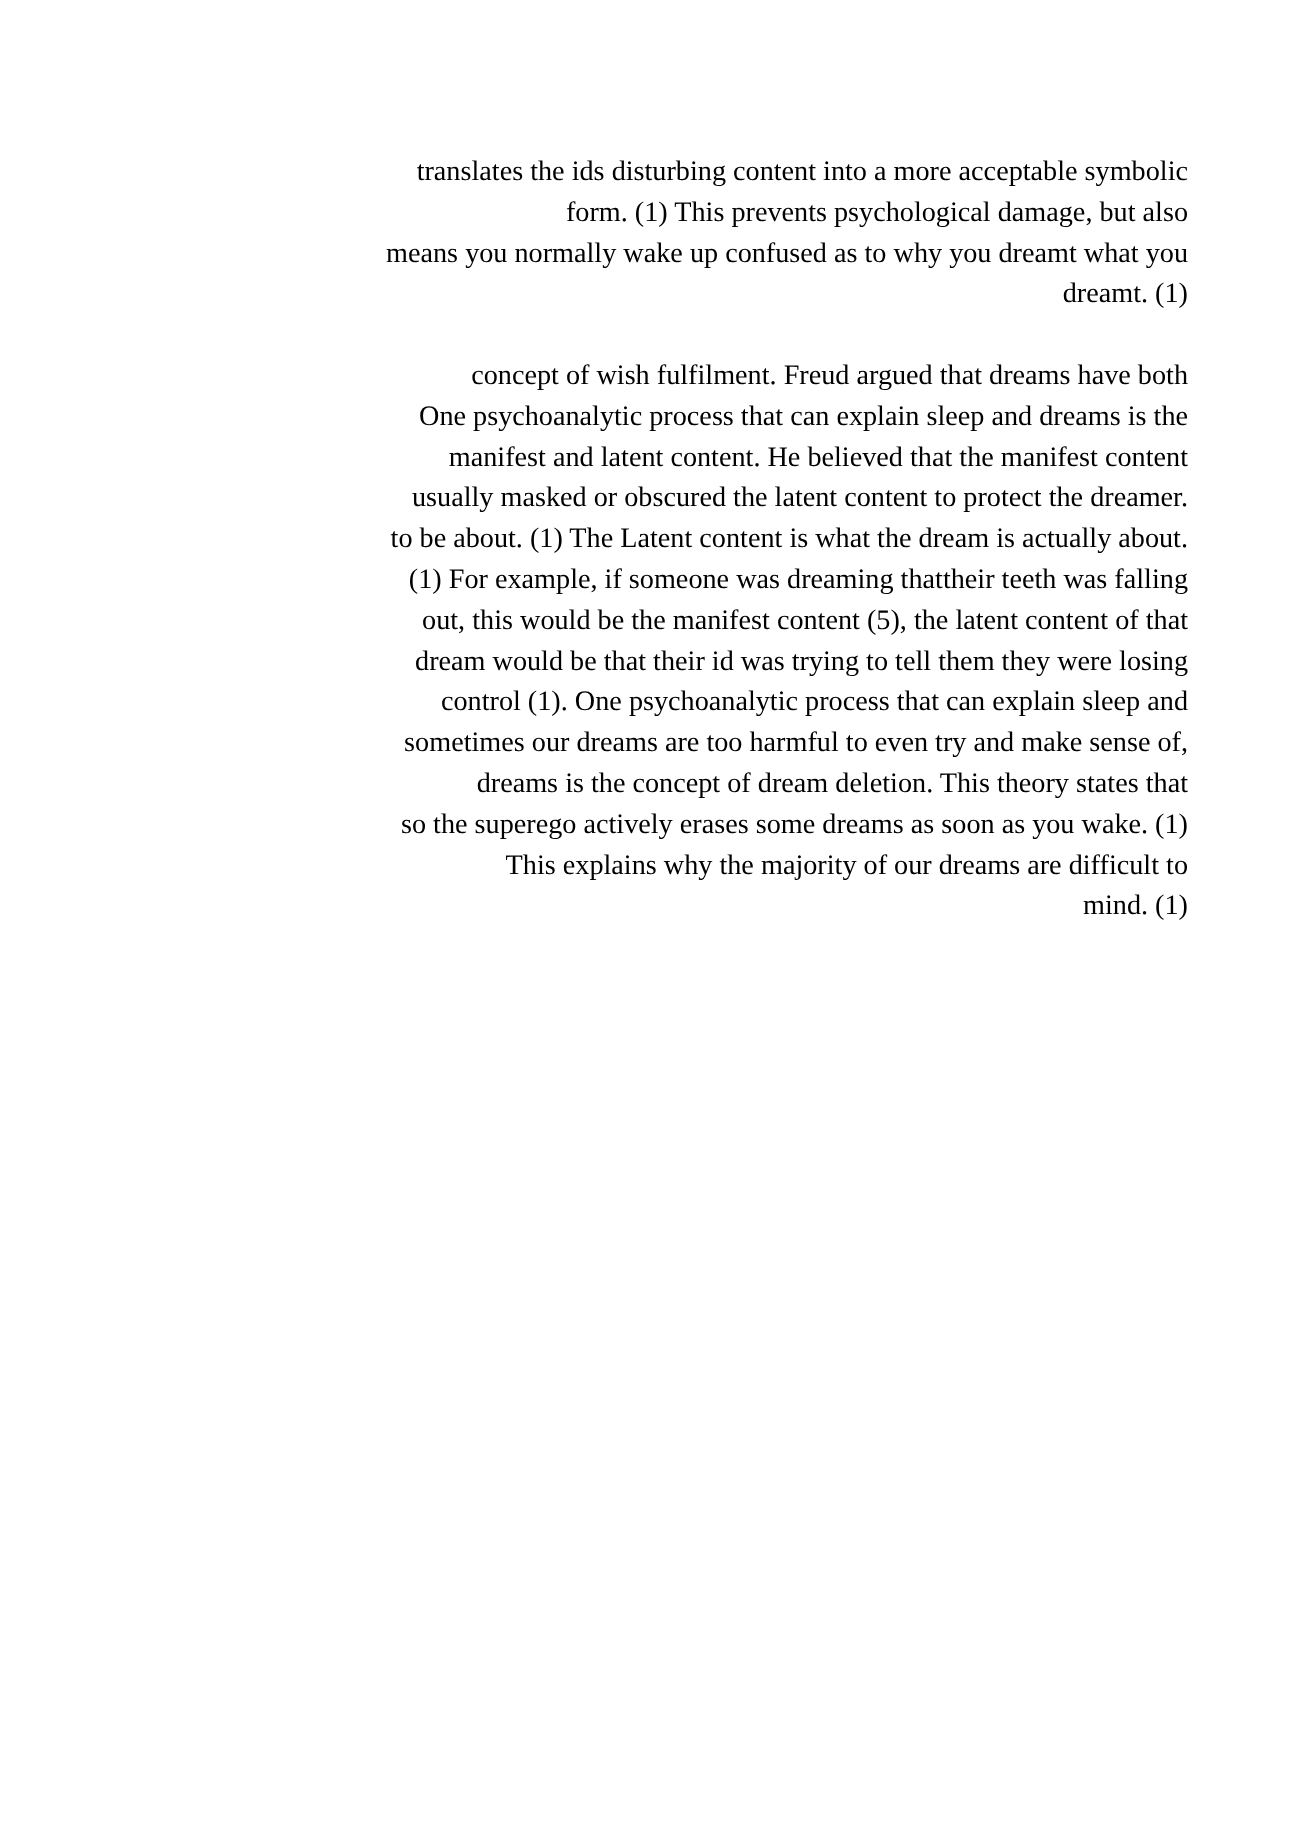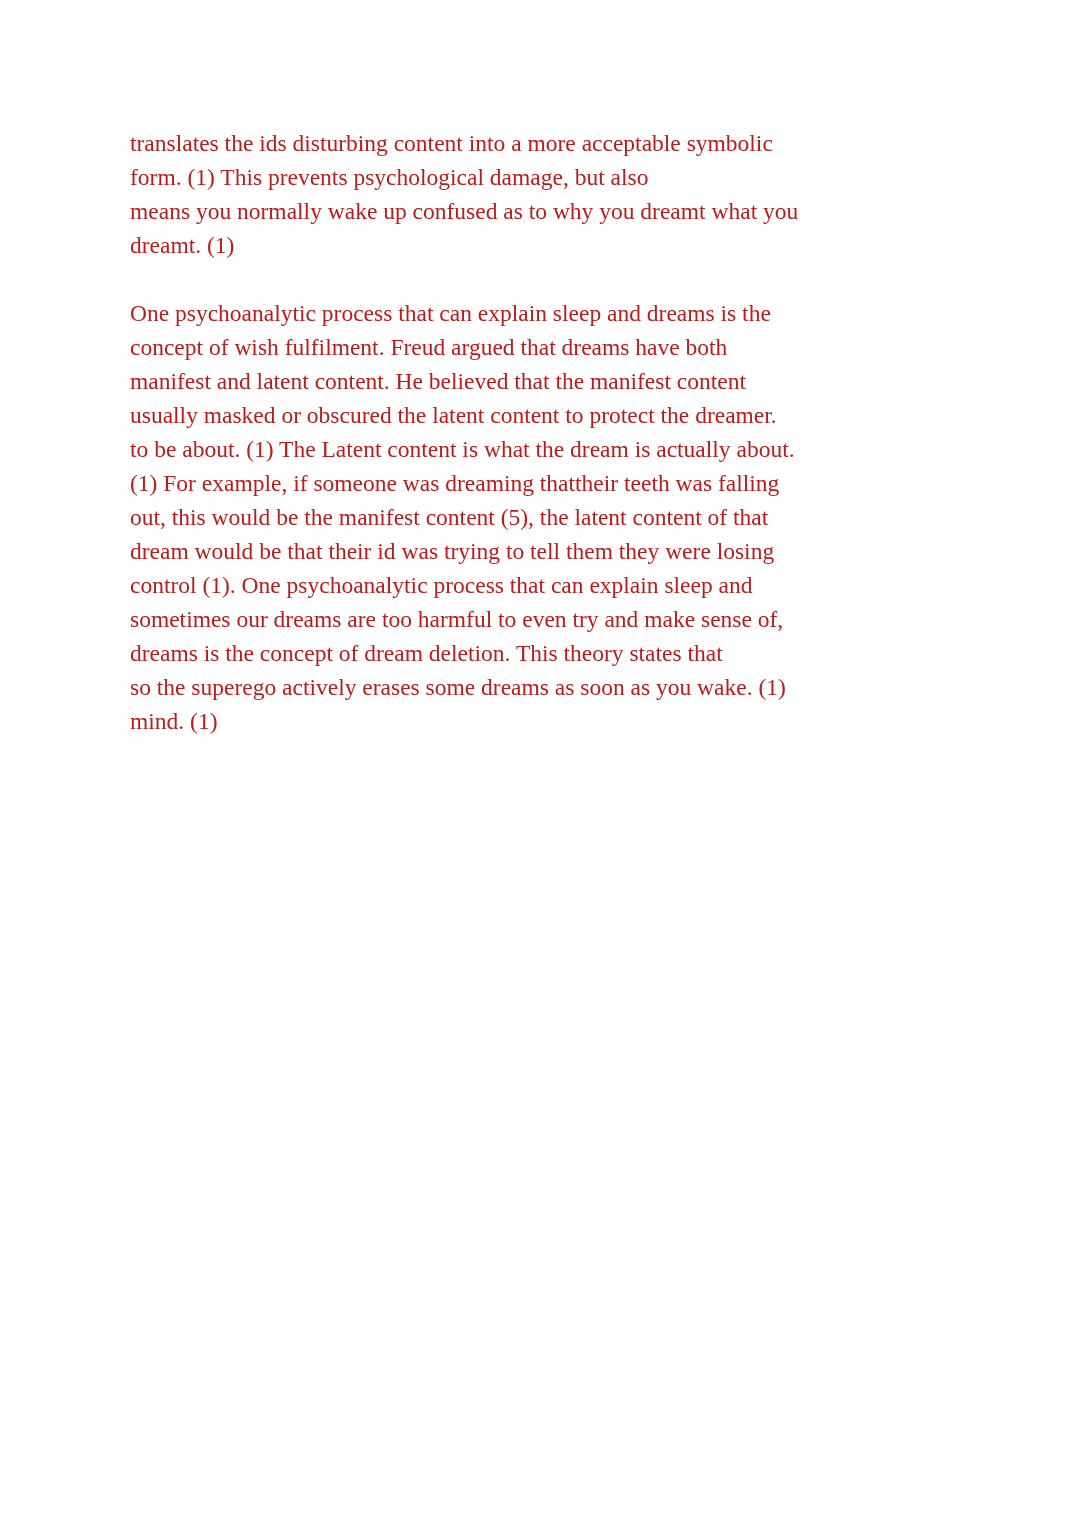--- a/index.html
+++ b/index.html
@@ -14,22 +14,23 @@
     overflow: hidden;
   }
   .text-block {
     position: absolute;
     left: 130px;
     top: 126px;
     width: 860px;
     font-family: "Liberation Serif", "DejaVu Serif", serif;
     font-size: 23.5px;
     line-height: 34px;
-    color: #b91c1c;
+    color: #000000;
     font-weight: 400;
+    text-align: right;
   }
   .para {
     margin: 0 0 34px 0;
   }
   .line {
     display: block;
     white-space: nowrap;
   }
 </style>
 </head>
@@ -39,29 +40,30 @@
   <div class="text-block">
 
     <div class="para">
       <span class="line">translates the ids disturbing content into a more acceptable symbolic</span>
       <span class="line">form. (1) This prevents psychological damage, but also</span>
       <span class="line">means you normally wake up confused as to why you dreamt what you</span>
       <span class="line">dreamt. (1)</span>
     </div>
 
     <div class="para">
+      <span class="line">concept of wish fulfilment. Freud argued that dreams have both</span>
       <span class="line">One psychoanalytic process that can explain sleep and dreams is the</span>
-      <span class="line">concept of wish fulfilment. Freud argued that dreams have both</span>
       <span class="line">manifest and latent content. He believed that the manifest content</span>
       <span class="line">usually masked or obscured the latent content to protect the dreamer.</span>
       <span class="line">to be about. (1) The Latent content is what the dream is actually about.</span>
       <span class="line">(1) For example, if someone was dreaming thattheir teeth was falling</span>
       <span class="line">out, this would be the manifest content (5), the latent content of that</span>
       <span class="line">dream would be that their id was trying to tell them they were losing</span>
       <span class="line">control (1). One psychoanalytic process that can explain sleep and</span>
       <span class="line">sometimes our dreams are too harmful to even try and make sense of,</span>
       <span class="line">dreams is the concept of dream deletion. This theory states that</span>
       <span class="line">so the superego actively erases some dreams as soon as you wake. (1)</span>
+      <span class="line">This explains why the majority of our dreams are difficult to</span>
       <span class="line">mind. (1)</span>
     </div>
 
   </div>
 </div>
 
 </body></html>

